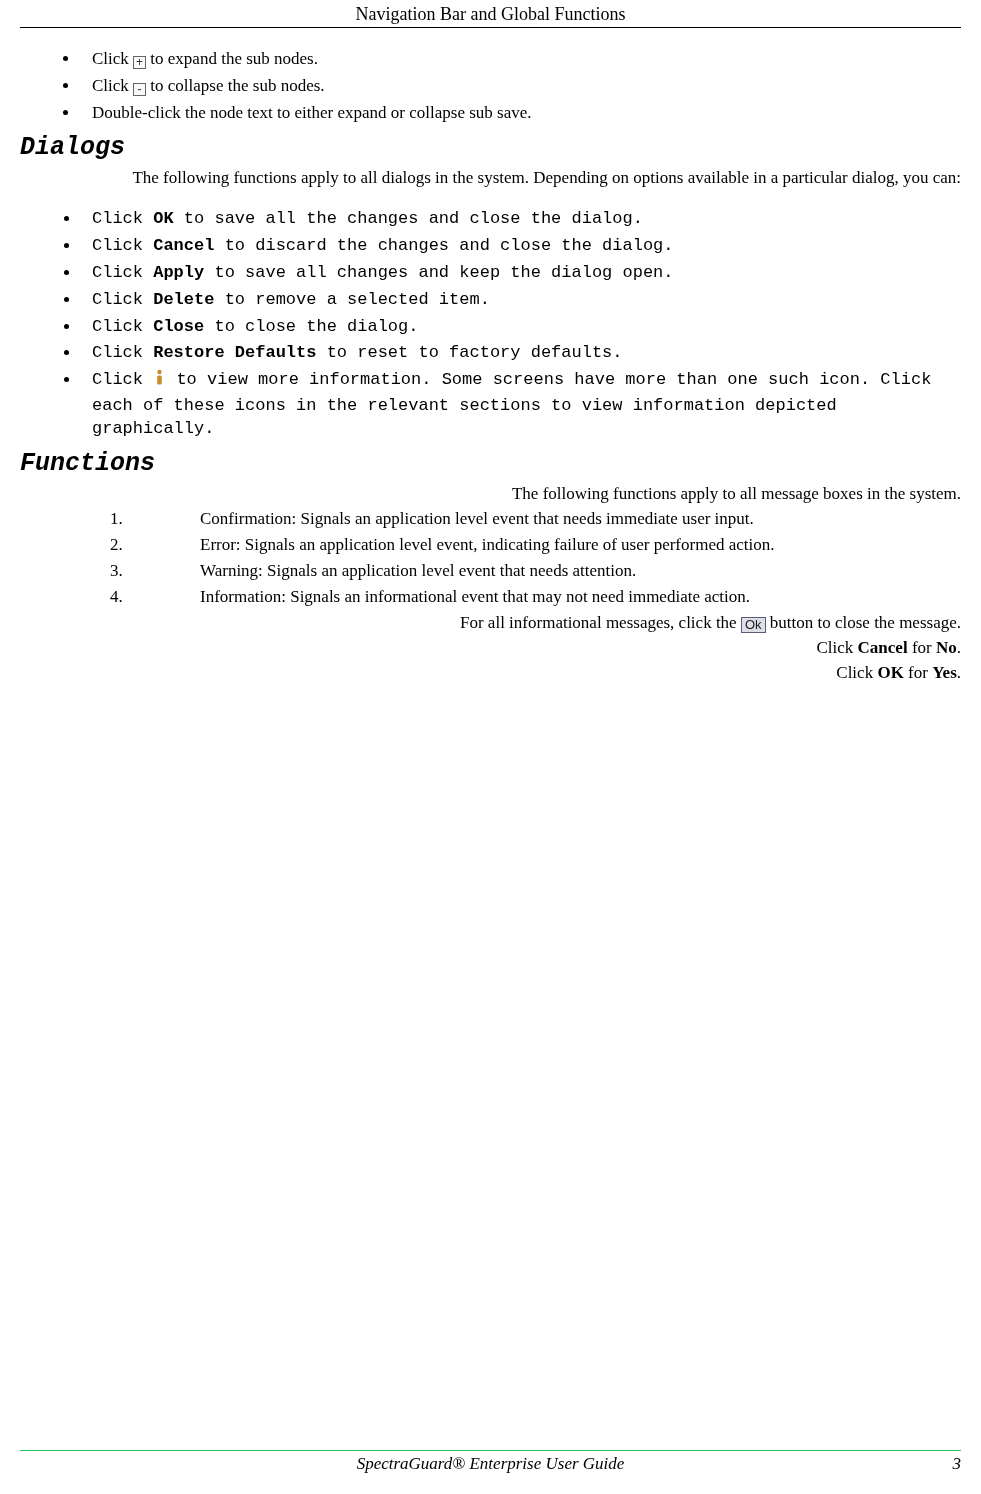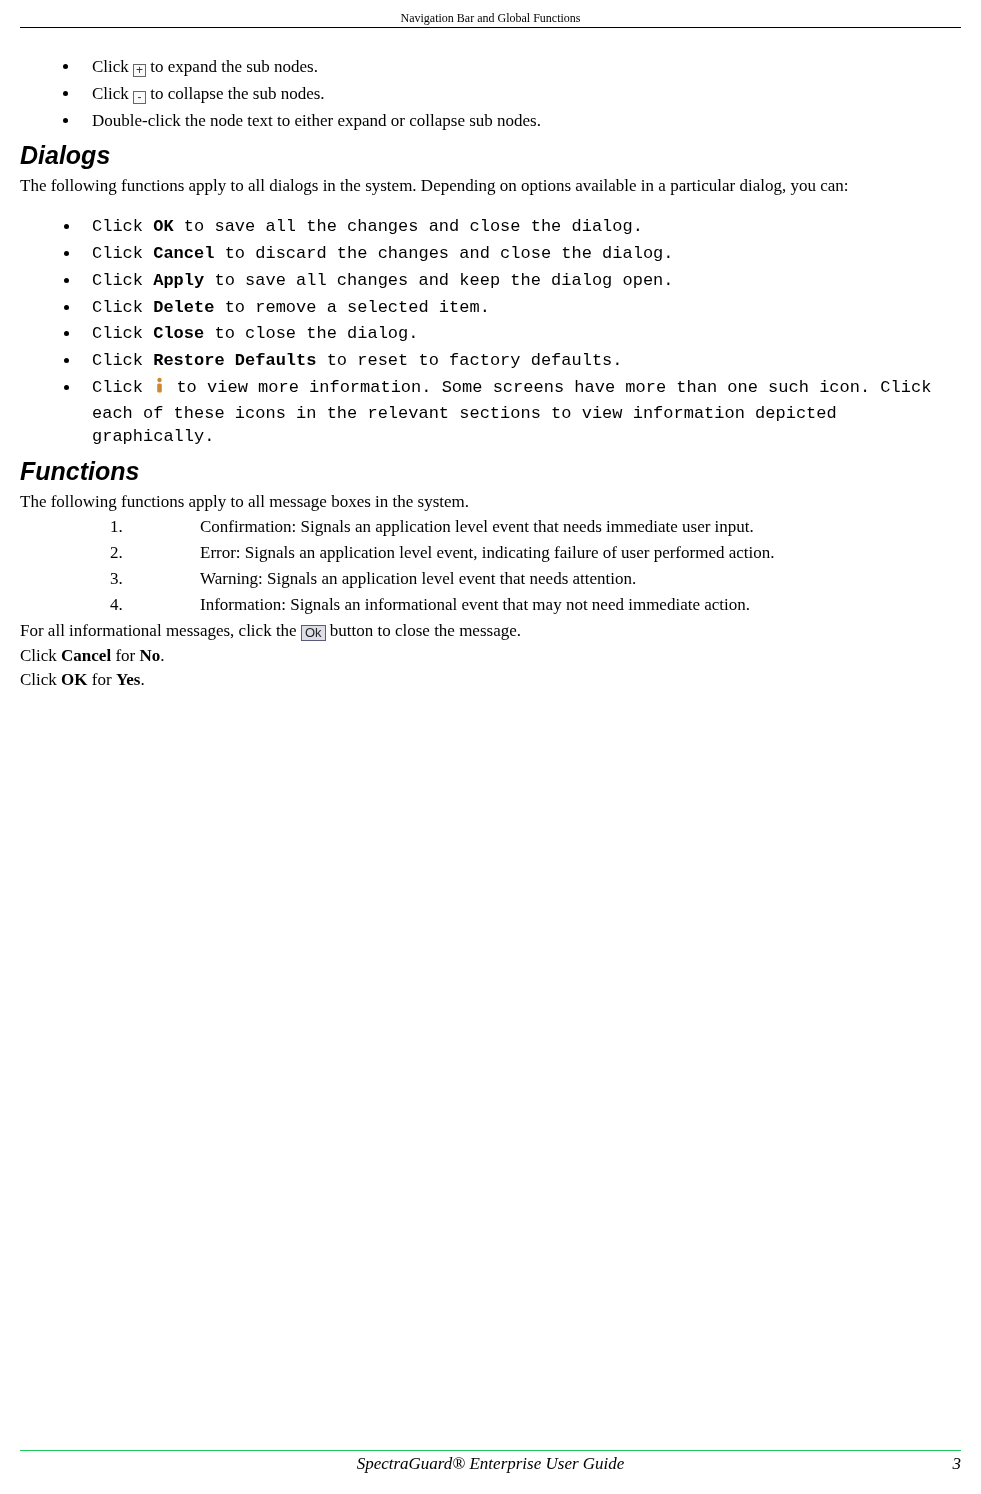--- a/index.html
+++ b/index.html
@@ -13,44 +13,45 @@
       width: 981px;
       height: 1494px;
       position: relative;
       box-sizing: border-box;
     }
     .header {
       text-align: center;
       border-bottom: 1px solid #000;
       padding-bottom: 1px;
       margin: 0 20px;
-      padding-top: 10px;
-      font-size: 12px;
+      padding-top: 2px;
+      font-size: 18px;
     }
     .content {
       padding: 20px 20px 0 20px;
     }
     ul.bullets {
       list-style: disc;
-      margin: 8px 0 4px 0;
+      margin: 0 0 4px 0;
       padding-left: 60px;
     }
     ul.bullets li {
       padding-left: 12px;
       margin-bottom: 4px;
     }
     h2 {
-      font-family: Liberation Sans, sans-serif;
+      font-family: Liberation Mono, monospace;
       font-style: italic;
       font-weight: bold;
       font-size: 25px;
       margin: 6px 0 2px 0;
     }
     .para {
       margin: 0 0 2px 0;
+      text-align: right;
     }
     ol.numbered {
       list-style: none;
       counter-reset: item;
       margin: 2px 0 2px 90px;
       padding-left: 0;
     }
     ol.numbered li {
       margin-bottom: 3px;
       position: relative;
@@ -118,21 +119,21 @@
 <div class="content">
 
   <ul class="bullets">
     <li>
       <span>Click </span><span class="icon-box">+</span><span> to expand the sub nodes.</span>
     </li>
     <li>
       <span>Click </span><span class="icon-box">-</span><span> to collapse the sub nodes.</span>
     </li>
     <li>
-      <span> Double-click the node text to either expand or collapse sub nodes.</span>
+      <span> Double-click the node text to either expand or collapse sub save.</span>
     </li>
   </ul>
 
   <h2>Dialogs</h2>
   <p class="para">The following functions apply to all dialogs in the system. Depending on options available in a particular dialog, you can:</p>
 
   <ul class="bullets" style="margin-top:18px;font-family:Liberation Mono, monospace;">
     <li><span>Click </span><b>OK</b><span> to save all the changes and close the dialog.</span></li>
     <li><span>Click </span><b>Cancel</b><span> to discard the changes and close the dialog.</span></li>
     <li><span>Click </span><b>Apply</b><span> to save all changes and keep the dialog open.</span></li>

